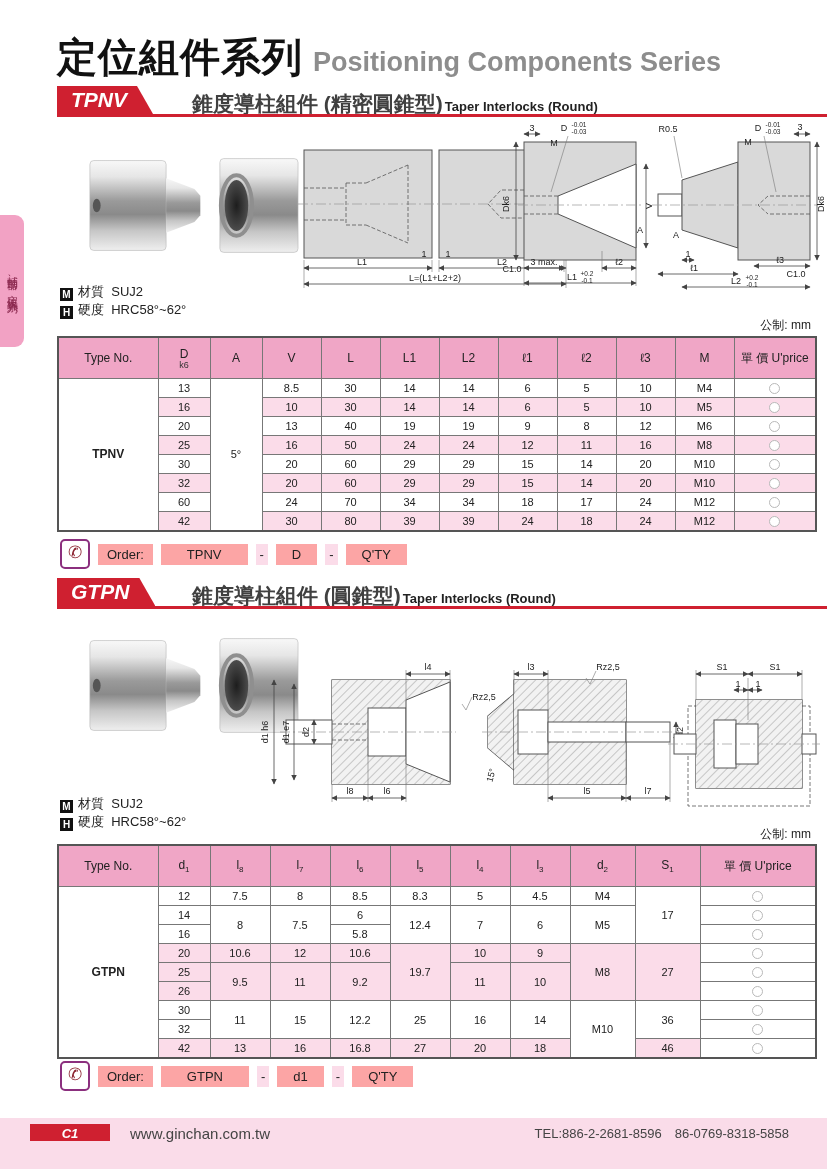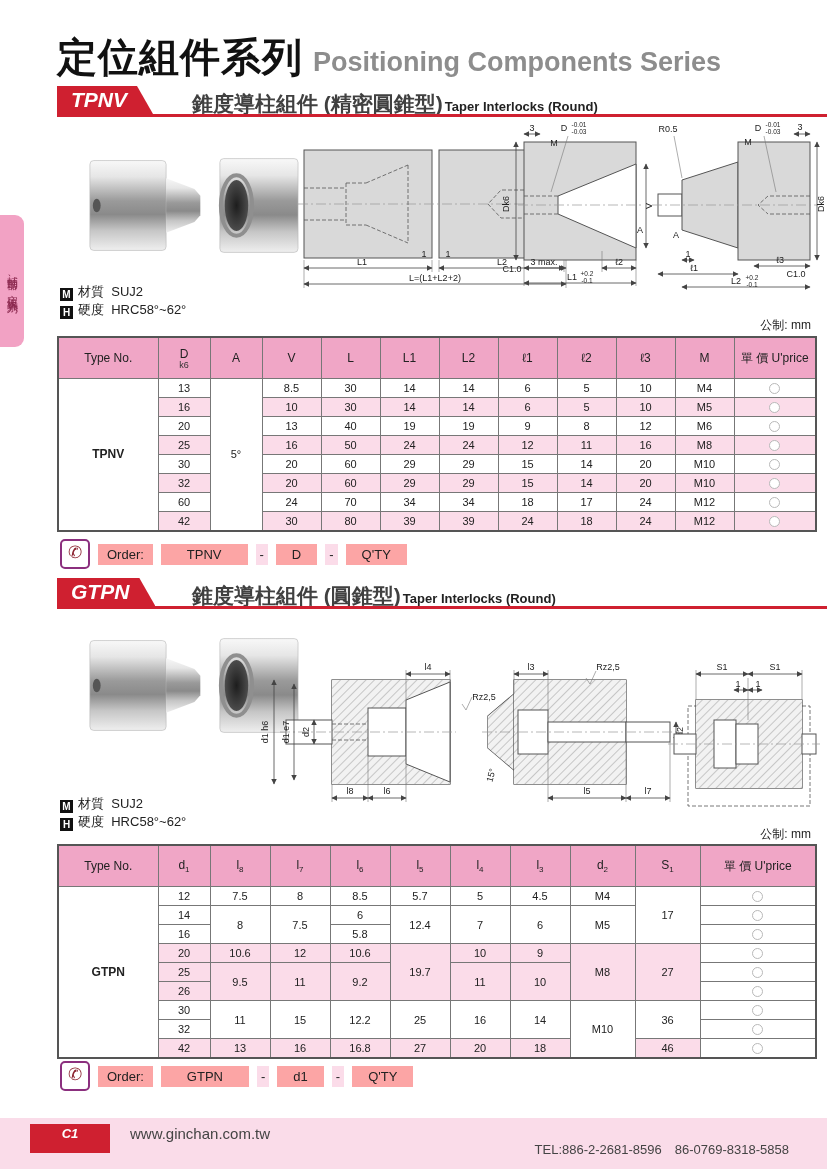--- a/index.html
+++ b/index.html
@@ -44,24 +44,24 @@
   
   .orderline{position:absolute;left:60px;height:28px;display:flex;align-items:center;gap:8px;}
   .phone{width:26px;height:26px;border:2px solid #8b2f7e;border-radius:5px;color:#8b2330;
          font-size:17px;line-height:24px;text-align:center;background:#fff;}
   .chip{background:#fca5a5;color:#222;font-size:13px;padding:3px 16px;}
   .chip.first{padding:3px 26px;}
   .chip.dash{padding:3px 4px;background:#fbdcE9;}
   .chip.lab{padding:3px 9px;}
   
   .footer{position:absolute;left:0;right:0;top:1118px;bottom:0;background:#fadce9;}
-  .c1{position:absolute;left:30px;top:6px;width:80px;height:29px;background:#cf2030;color:#fff;
+  .c1{position:absolute;left:30px;top:6px;width:80px;height:17px;background:#cf2030;color:#fff;
       font-weight:bold;font-style:italic;font-size:13px;text-align:center;line-height:19px;}
   .site{position:absolute;left:130px;top:7px;font-size:15px;color:#444;}
-  .tel{position:absolute;right:38px;top:7px;font-size:13px;color:#444;margin-top:16px;}
+  .tel{position:absolute;right:38px;top:7px;font-size:13px;color:#444;}
   
   .blk{fill:#d9d9d9;stroke:#555;stroke-width:1;}
   .wht{fill:#fff;stroke:#555;stroke-width:1;}
   .outl{fill:#fff;stroke:#444;stroke-width:1.2;}
   .hat{fill:url(#hatch);stroke:none;}
   .dash{stroke:#555;stroke-width:0.8;fill:none;stroke-dasharray:4 2;}
   .cl{stroke:#999;stroke-width:0.7;fill:none;stroke-dasharray:10 3 2 3;}
   .dim{stroke:#444;stroke-width:0.8;fill:none;}
   .dima{marker-start:url(#arr);marker-end:url(#arr);}
   .thin{stroke:#777;stroke-width:0.6;fill:none;}
@@ -532,21 +532,21 @@
             </th>
           </tr>
         </thead>
         <tbody>
           <tr>
             <td rowspan="9" class="tname">GTPN</td>
             <td class="">12</td>
             <td class="">7.5</td>
             <td class="">8</td>
             <td class="">8.5</td>
-            <td class="">5.7</td>
+            <td class="">8.3</td>
             <td class="">5</td>
             <td class="">4.5</td>
             <td class="">M4</td>
             <td rowspan="3" class="">17</td>
             <td class=""><span class="circ"></span></td>
           </tr>
           <tr>
             <td class="">14</td>
             <td rowspan="2" class="">8</td>
             <td rowspan="2" class="">7.5</td>

